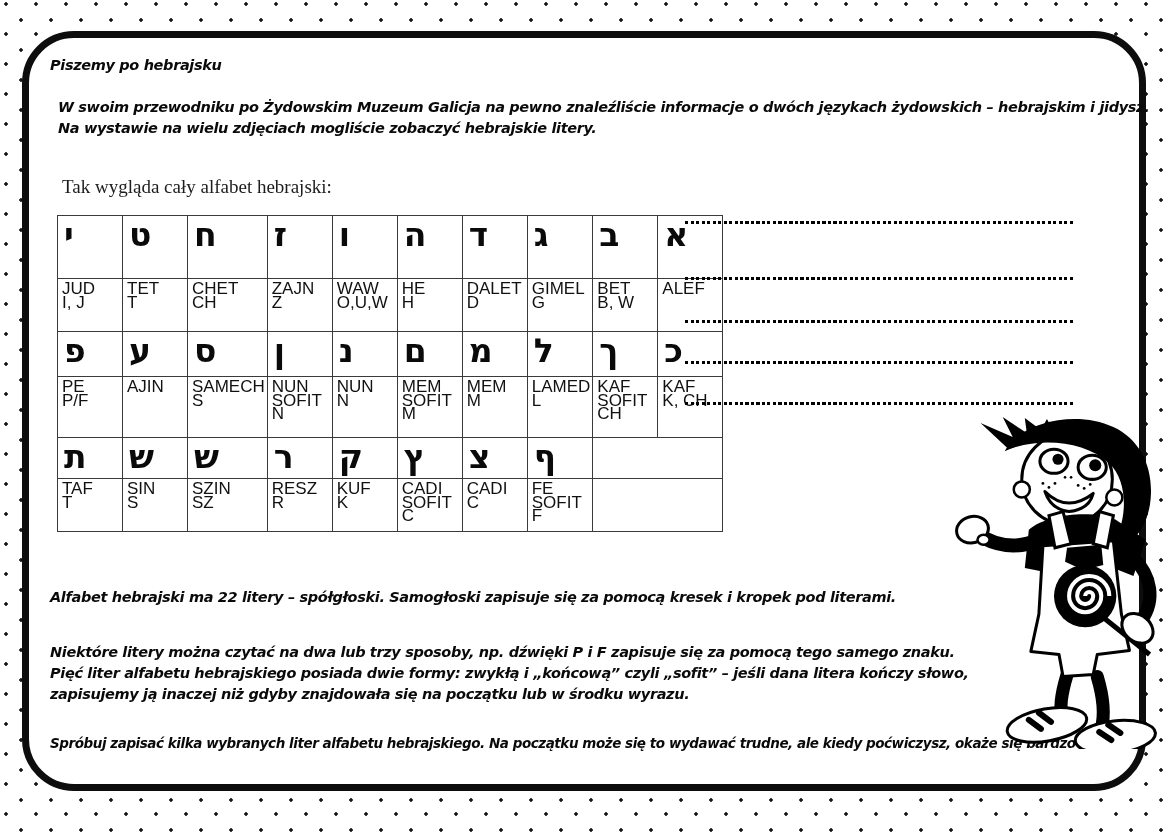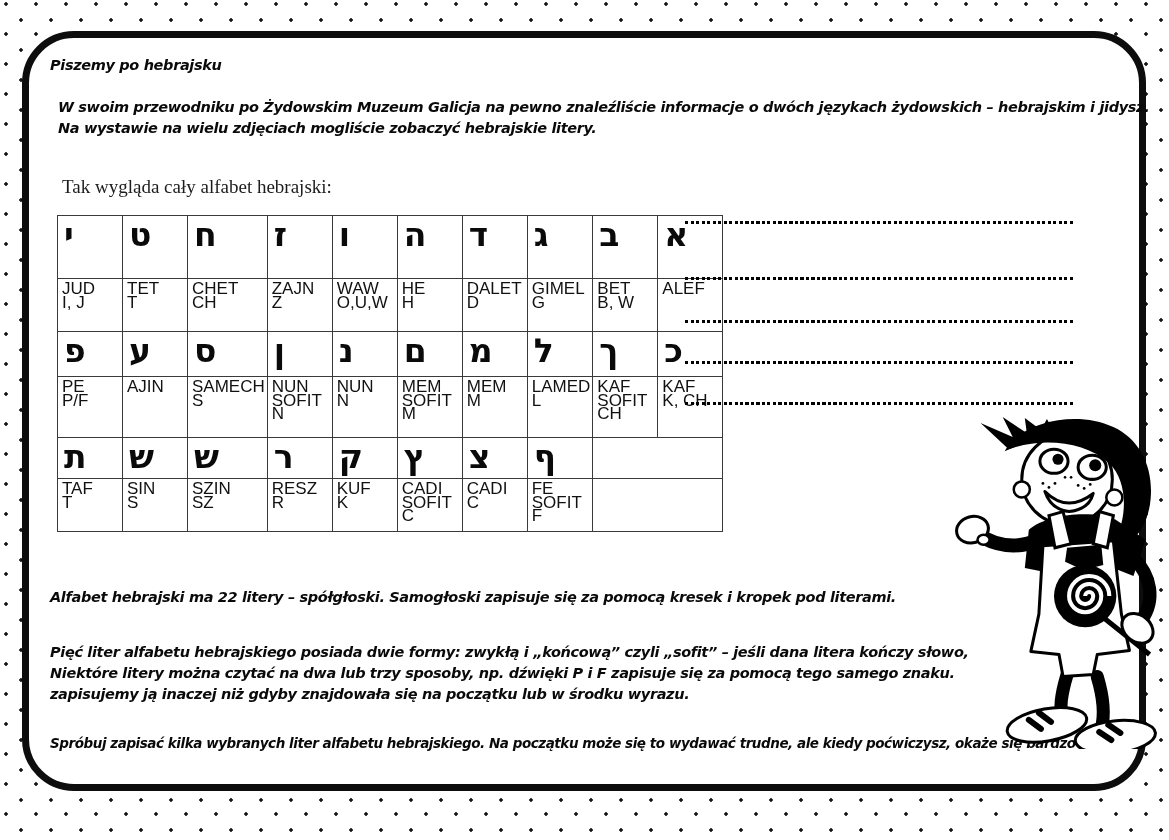--- a/index.html
+++ b/index.html
@@ -240,22 +240,22 @@
     <div class="wline" style="top:277px"></div>
     <div class="wline" style="top:320px"></div>
     <div class="wline" style="top:361px"></div>
     <div class="wline" style="top:402px"></div>
 
     <div class="abs sec" style="left:50px;top:587px">
       <div class="hand">Alfabet hebrajski ma 22 litery – spółgłoski. Samogłoski zapisuje się za pomocą kresek i kropek pod literami.</div>
     </div>
 
     <div class="abs sec" style="left:50px;top:642px">
+      <div class="hand">Niektóre litery można czytać na dwa lub trzy sposoby, np. dźwięki P i F zapisuje się za pomocą tego samego znaku.</div>
       <div class="hand">Pięć liter alfabetu hebrajskiego posiada dwie formy: zwykłą i  „końcową” czyli „sofit” – jeśli dana litera kończy słowo,</div>
-      <div class="hand">Niektóre litery można czytać na dwa lub trzy sposoby, np. dźwięki P i F zapisuje się za pomocą tego samego znaku.</div>
       <div class="hand">zapisujemy ją inaczej niż gdyby znajdowała się na początku lub w środku wyrazu.</div>
     </div>
 
     <div class="abs hand task" style="left:50px;top:733px">Spróbuj zapisać kilka wybranych liter alfabetu hebrajskiego. Na początku może się to wydawać trudne, ale kiedy poćwiczysz, okaże się bardzo łatwe.</div>
 
     <svg class="boy" viewBox="0 0 212 330" aria-hidden="true">
 
       <path d="M88,122 C66,132 44,128 26,116" stroke="#000" stroke-width="14" fill="none" stroke-linecap="round"></path>
       <ellipse cx="22" cy="112" rx="16" ry="13" fill="#fff" stroke="#000" stroke-width="3" transform="rotate(-15 22 112)"></ellipse>
       <ellipse cx="33" cy="122" rx="6" ry="5" fill="#fff" stroke="#000" stroke-width="2.5"></ellipse>

